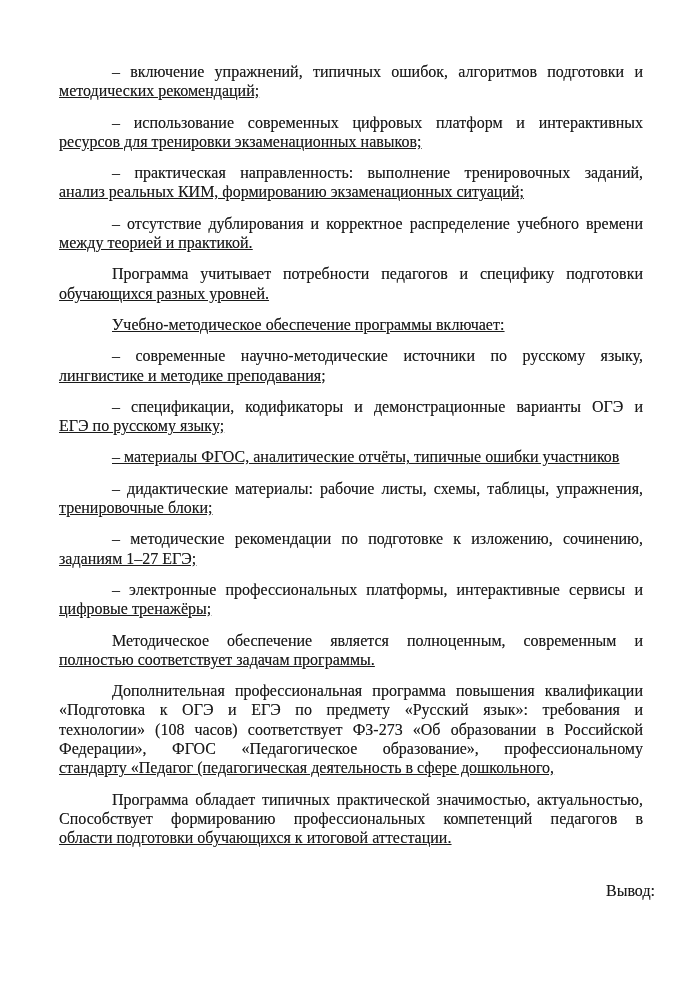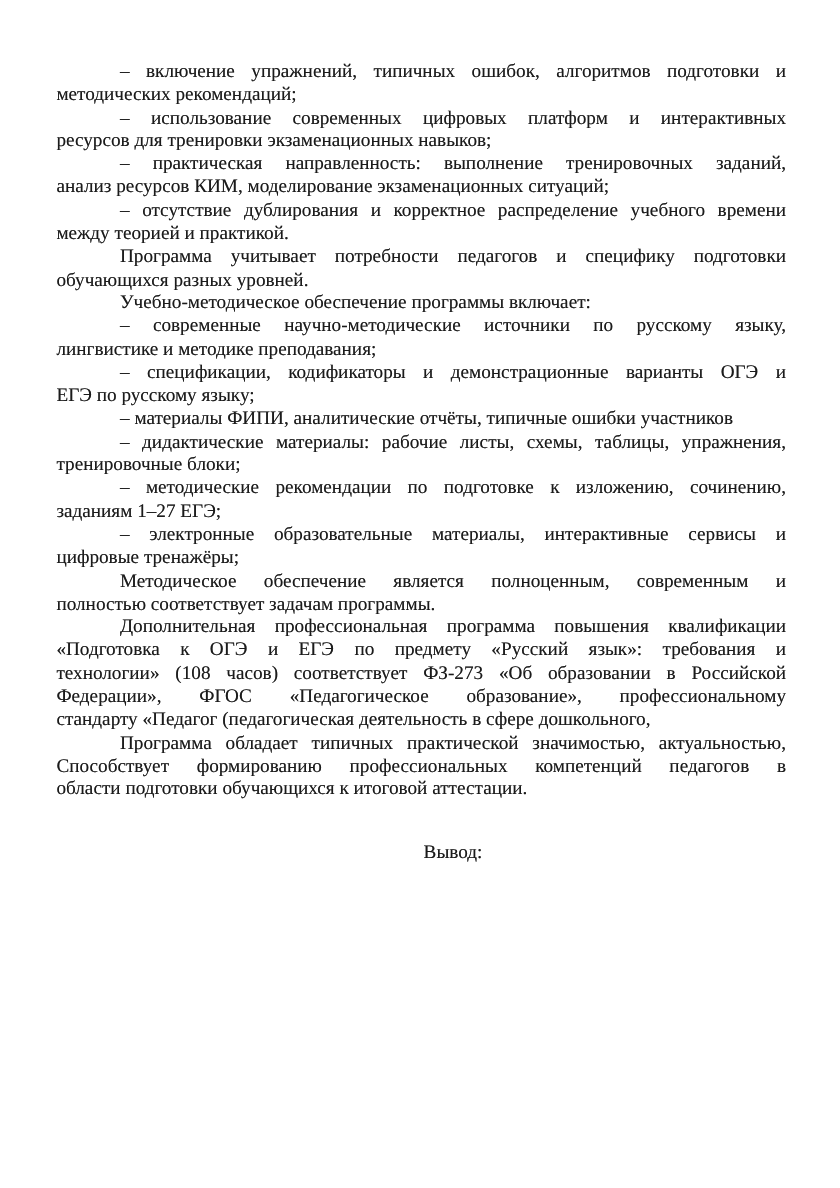--- a/index.html
+++ b/index.html
@@ -18,61 +18,62 @@
     color: #1b1b1b;
     text-shadow: 0 0 0.5px rgba(27,27,27,0.55);
   }
   .text-block {
     position: absolute;
     left: 47px;
     top: 50px;
     width: 608px;
   }
   .paragraph {
-    margin: 0;
+    margin: 12px;
     padding: 0;
   }
   .line {
     line-height: 19.3px;
     text-align: justify;
     text-align-last: justify;
     -moz-text-align-last: justify;
     white-space: normal;
   }
   .paragraph .line:last-child {
     text-align-last: left;
+    text-decoration: underline;
     -moz-text-align-last: left;
   }
   .paragraph .line:first-child {
     text-indent: 53px;
   }
   .conclusion {
     margin-top: 33px;
     line-height: 19.3px;
     text-indent: 53px;
-    text-align: center;
+    text-align: right;
   }
 </style>
 </head>
 <body>
 
 <div class="page">
   <div class="text-block">
     <div id="paragraphs-container">
         <div class="paragraph">
           <div class="line">– включение упражнений, типичных ошибок, алгоритмов подготовки и</div>
           <div class="line">методических рекомендаций;</div>
         </div>
         <div class="paragraph">
           <div class="line">– использование современных цифровых платформ и интерактивных</div>
           <div class="line">ресурсов для тренировки экзаменационных навыков;</div>
         </div>
         <div class="paragraph">
           <div class="line">– практическая направленность: выполнение тренировочных заданий,</div>
-          <div class="line">анализ ресурсов КИМ, моделирование экзаменационных ситуаций;</div>
+          <div class="line">анализ реальных КИМ, формированию экзаменационных ситуаций;</div>
         </div>
         <div class="paragraph">
           <div class="line">– отсутствие дублирования и корректное распределение учебного времени</div>
           <div class="line">между теорией и практикой.</div>
         </div>
         <div class="paragraph">
           <div class="line">Программа учитывает потребности педагогов и специфику подготовки</div>
           <div class="line">обучающихся разных уровней.</div>
         </div>
         <div class="paragraph">
@@ -80,32 +81,32 @@
         </div>
         <div class="paragraph">
           <div class="line">– современные научно-методические источники по русскому языку,</div>
           <div class="line">лингвистике и методике преподавания;</div>
         </div>
         <div class="paragraph">
           <div class="line">– спецификации, кодификаторы и демонстрационные варианты ОГЭ и</div>
           <div class="line">ЕГЭ по русскому языку;</div>
         </div>
         <div class="paragraph">
-          <div class="line">– материалы ФИПИ, аналитические отчёты, типичные ошибки участников</div>
+          <div class="line">– материалы ФГОС, аналитические отчёты, типичные ошибки участников</div>
         </div>
         <div class="paragraph">
           <div class="line">– дидактические материалы: рабочие листы, схемы, таблицы, упражнения,</div>
           <div class="line">тренировочные блоки;</div>
         </div>
         <div class="paragraph">
           <div class="line">– методические рекомендации по подготовке к изложению, сочинению,</div>
           <div class="line">заданиям 1–27 ЕГЭ;</div>
         </div>
         <div class="paragraph">
-          <div class="line">– электронные образовательные материалы, интерактивные сервисы и</div>
+          <div class="line">– электронные профессиональных платформы, интерактивные сервисы и</div>
           <div class="line">цифровые тренажёры;</div>
         </div>
         <div class="paragraph">
           <div class="line">Методическое обеспечение является полноценным, современным и</div>
           <div class="line">полностью соответствует задачам программы.</div>
         </div>
         <div class="paragraph">
           <div class="line">Дополнительная профессиональная программа повышения квалификации</div>
           <div class="line">«Подготовка к ОГЭ и ЕГЭ по предмету «Русский язык»: требования и</div>
           <div class="line">технологии» (108 часов) соответствует ФЗ-273 «Об образовании в Российской</div>

